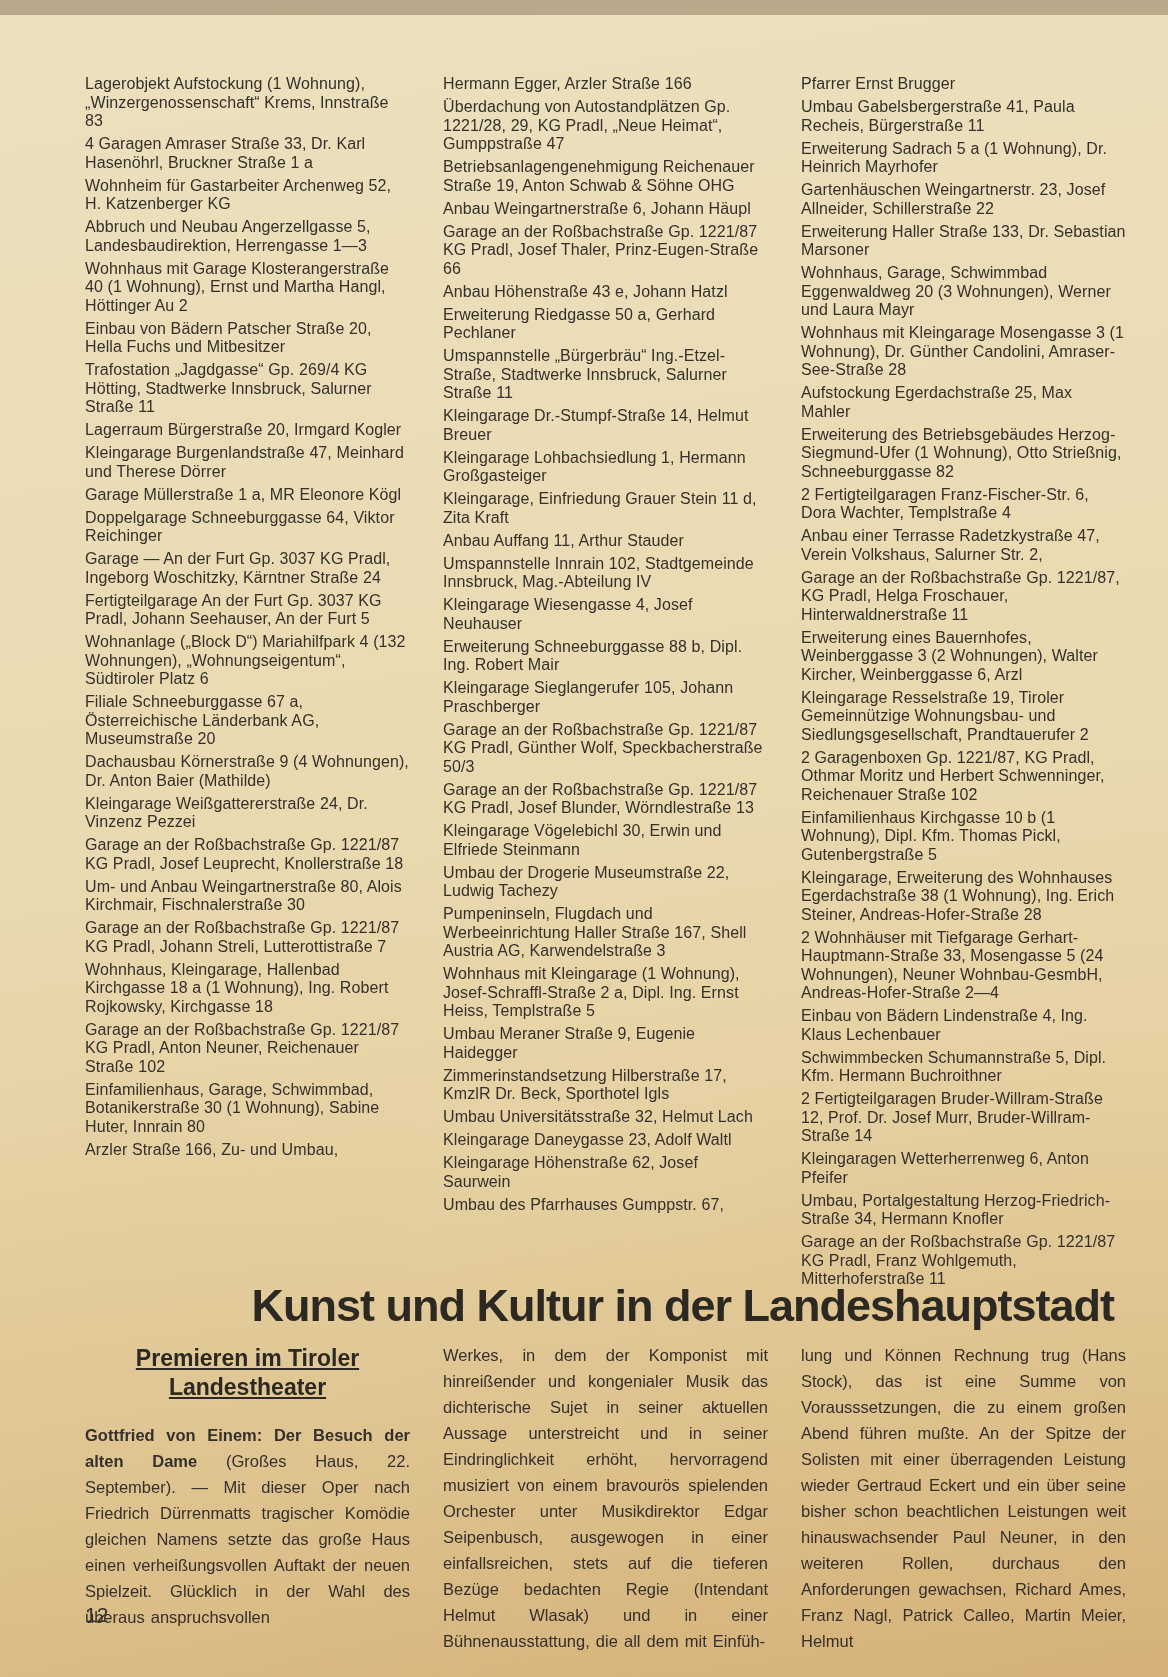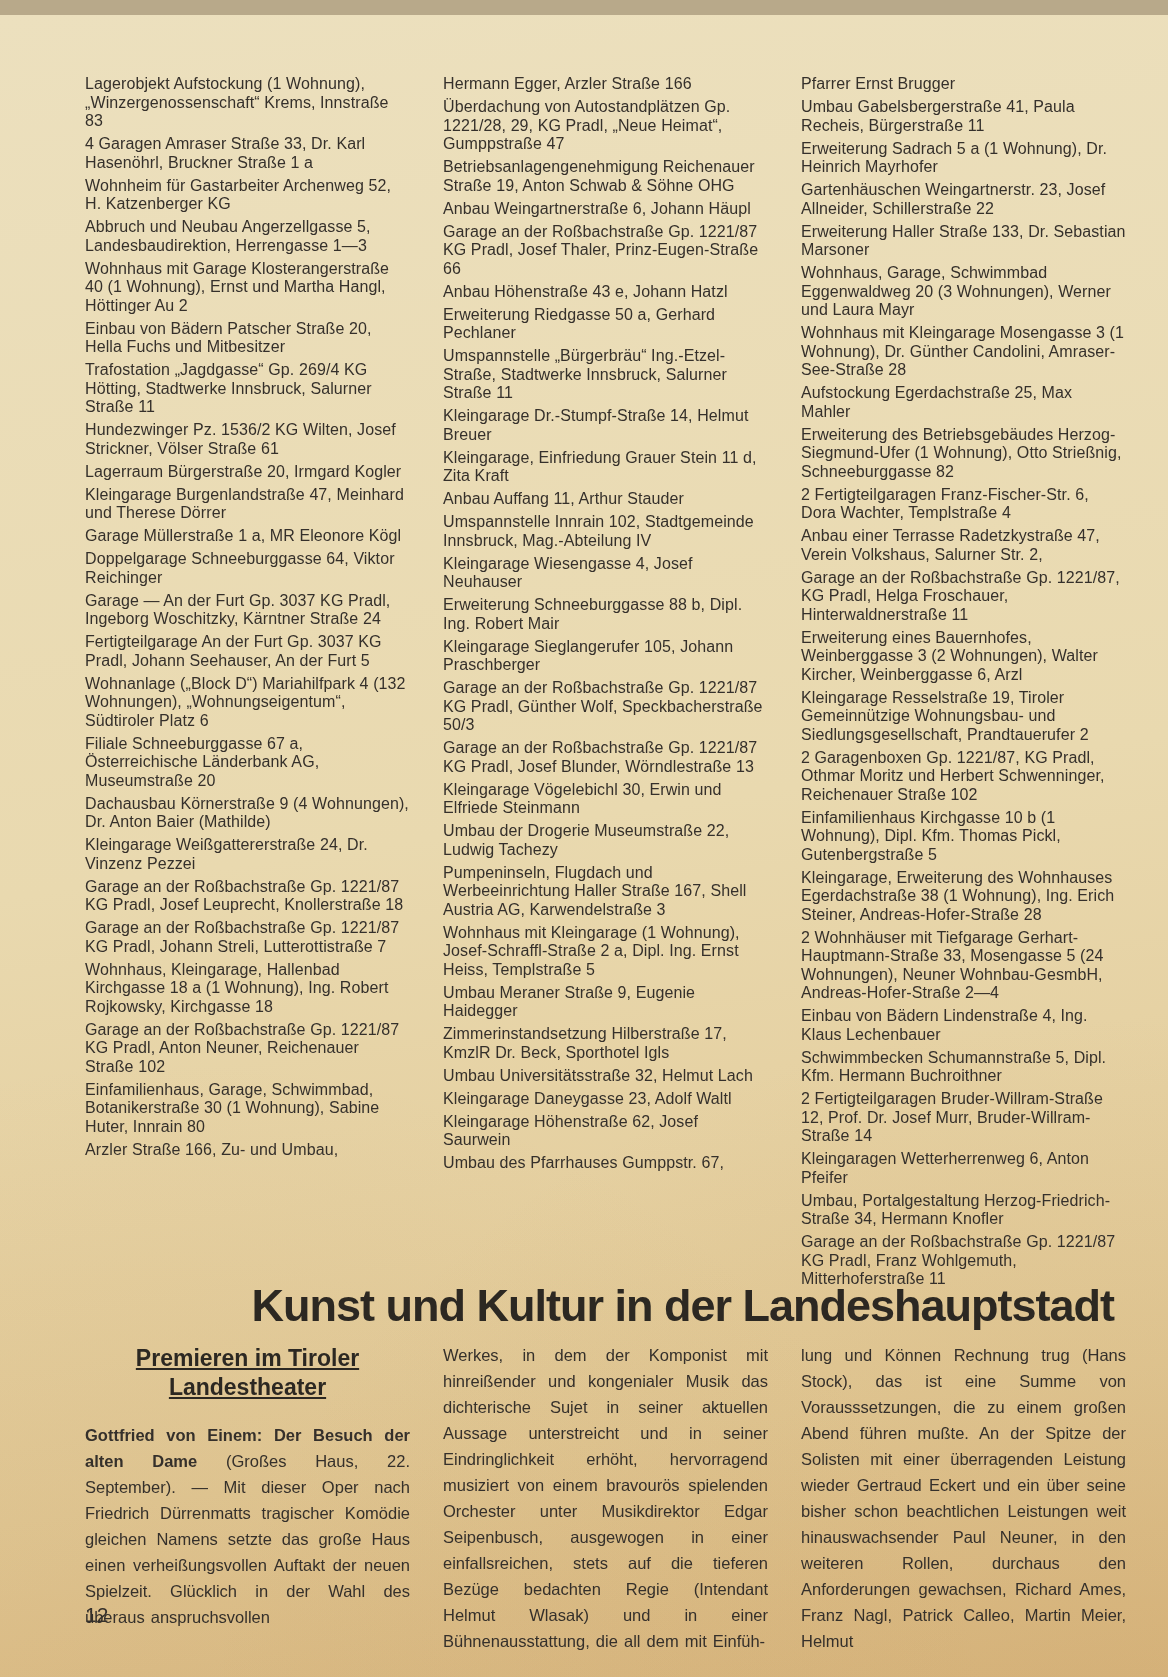--- a/index.html
+++ b/index.html
@@ -66,48 +66,49 @@
 
   <section class="permits">
     <div class="pcol">
         <p class="entry">Lagerobjekt Aufstockung (1 Wohnung), „Winzergenossenschaft“ Krems, Innstraße 83</p>
         <p class="entry">4 Garagen Amraser Straße 33, Dr. Karl Hasenöhrl, Bruckner Straße 1 a</p>
         <p class="entry">Wohnheim für Gastarbeiter Archenweg 52, H. Katzenberger KG</p>
         <p class="entry">Abbruch und Neubau Angerzellgasse 5, Landesbaudirektion, Herrengasse 1—3</p>
         <p class="entry">Wohnhaus mit Garage Klosterangerstraße 40 (1 Wohnung), Ernst und Martha Hangl, Höttinger Au 2</p>
         <p class="entry">Einbau von Bädern Patscher Straße 20, Hella Fuchs und Mitbesitzer</p>
         <p class="entry">Trafostation „Jagdgasse“ Gp. 269/4 KG Hötting, Stadtwerke Innsbruck, Salurner Straße 11</p>
-        <p class="entry">Hundezwinger Pz. 1536/2 KG Wilten, Josef Strickner, Völser Straße 61</p>
         <p class="entry">Lagerraum Bürgerstraße 20, Irmgard Kogler</p>
         <p class="entry">Kleingarage Burgenlandstraße 47, Meinhard und Therese Dörrer</p>
         <p class="entry">Garage Müllerstraße 1 a, MR Eleonore Kögl</p>
         <p class="entry">Doppelgarage Schneeburggasse 64, Viktor Reichinger</p>
         <p class="entry">Garage — An der Furt Gp. 3037 KG Pradl, Ingeborg Woschitzky, Kärntner Straße 24</p>
         <p class="entry">Fertigteilgarage An der Furt Gp. 3037 KG Pradl, Johann Seehauser, An der Furt 5</p>
         <p class="entry">Wohnanlage („Block D“) Mariahilfpark 4 (132 Wohnungen), „Wohnungseigentum“, Südtiroler Platz 6</p>
         <p class="entry">Filiale Schneeburggasse 67 a, Österreichische Länderbank AG, Museumstraße 20</p>
         <p class="entry">Dachausbau Körnerstraße 9 (4 Wohnungen), Dr. Anton Baier (Mathilde)</p>
         <p class="entry">Kleingarage Weißgattererstraße 24, Dr. Vinzenz Pezzei</p>
         <p class="entry">Garage an der Roßbachstraße Gp. 1221/87 KG Pradl, Josef Leuprecht, Knollerstraße 18</p>
+        <p class="entry">Um- und Anbau Weingartnerstraße 80, Alois Kirchmair, Fischnalerstraße 30</p>
         <p class="entry">Garage an der Roßbachstraße Gp. 1221/87 KG Pradl, Johann Streli, Lutterottistraße 7</p>
         <p class="entry">Wohnhaus, Kleingarage, Hallenbad Kirchgasse 18 a (1 Wohnung), Ing. Robert Rojkowsky, Kirchgasse 18</p>
         <p class="entry">Garage an der Roßbachstraße Gp. 1221/87 KG Pradl, Anton Neuner, Reichenauer Straße 102</p>
         <p class="entry">Einfamilienhaus, Garage, Schwimmbad, Botanikerstraße 30 (1 Wohnung), Sabine Huter, Innrain 80</p>
         <p class="entry">Arzler Straße 166, Zu- und Umbau,</p>
       </div>
     <div class="pcol">
         <p class="entry">Hermann Egger, Arzler Straße 166</p>
         <p class="entry">Überdachung von Autostandplätzen Gp. 1221/28, 29, KG Pradl, „Neue Heimat“, Gumppstraße 47</p>
         <p class="entry">Betriebsanlagengenehmigung Reichenauer Straße 19, Anton Schwab &amp; Söhne OHG</p>
         <p class="entry">Anbau Weingartnerstraße 6, Johann Häupl</p>
         <p class="entry">Garage an der Roßbachstraße Gp. 1221/87 KG Pradl, Josef Thaler, Prinz-Eugen-Straße 66</p>
         <p class="entry">Anbau Höhenstraße 43 e, Johann Hatzl</p>
         <p class="entry">Erweiterung Riedgasse 50 a, Gerhard Pechlaner</p>
         <p class="entry">Umspannstelle „Bürgerbräu“ Ing.-Etzel-Straße, Stadtwerke Innsbruck, Salurner Straße 11</p>
         <p class="entry">Kleingarage Dr.-Stumpf-Straße 14, Helmut Breuer</p>
+        <p class="entry">Kleingarage Lohbachsiedlung 1, Hermann Großgasteiger</p>
         <p class="entry">Kleingarage, Einfriedung Grauer Stein 11 d, Zita Kraft</p>
         <p class="entry">Anbau Auffang 11, Arthur Stauder</p>
         <p class="entry">Umspannstelle Innrain 102, Stadtgemeinde Innsbruck, Mag.-Abteilung IV</p>
         <p class="entry">Kleingarage Wiesengasse 4, Josef Neuhauser</p>
         <p class="entry">Erweiterung Schneeburggasse 88 b, Dipl. Ing. Robert Mair</p>
         <p class="entry">Kleingarage Sieglangerufer 105, Johann Praschberger</p>
         <p class="entry">Garage an der Roßbachstraße Gp. 1221/87 KG Pradl, Günther Wolf, Speckbacherstraße 50/3</p>
         <p class="entry">Garage an der Roßbachstraße Gp. 1221/87 KG Pradl, Josef Blunder, Wörndlestraße 13</p>
         <p class="entry">Kleingarage Vögelebichl 30, Erwin und Elfriede Steinmann</p>
         <p class="entry">Umbau der Drogerie Museumstraße 22, Ludwig Tachezy</p>

